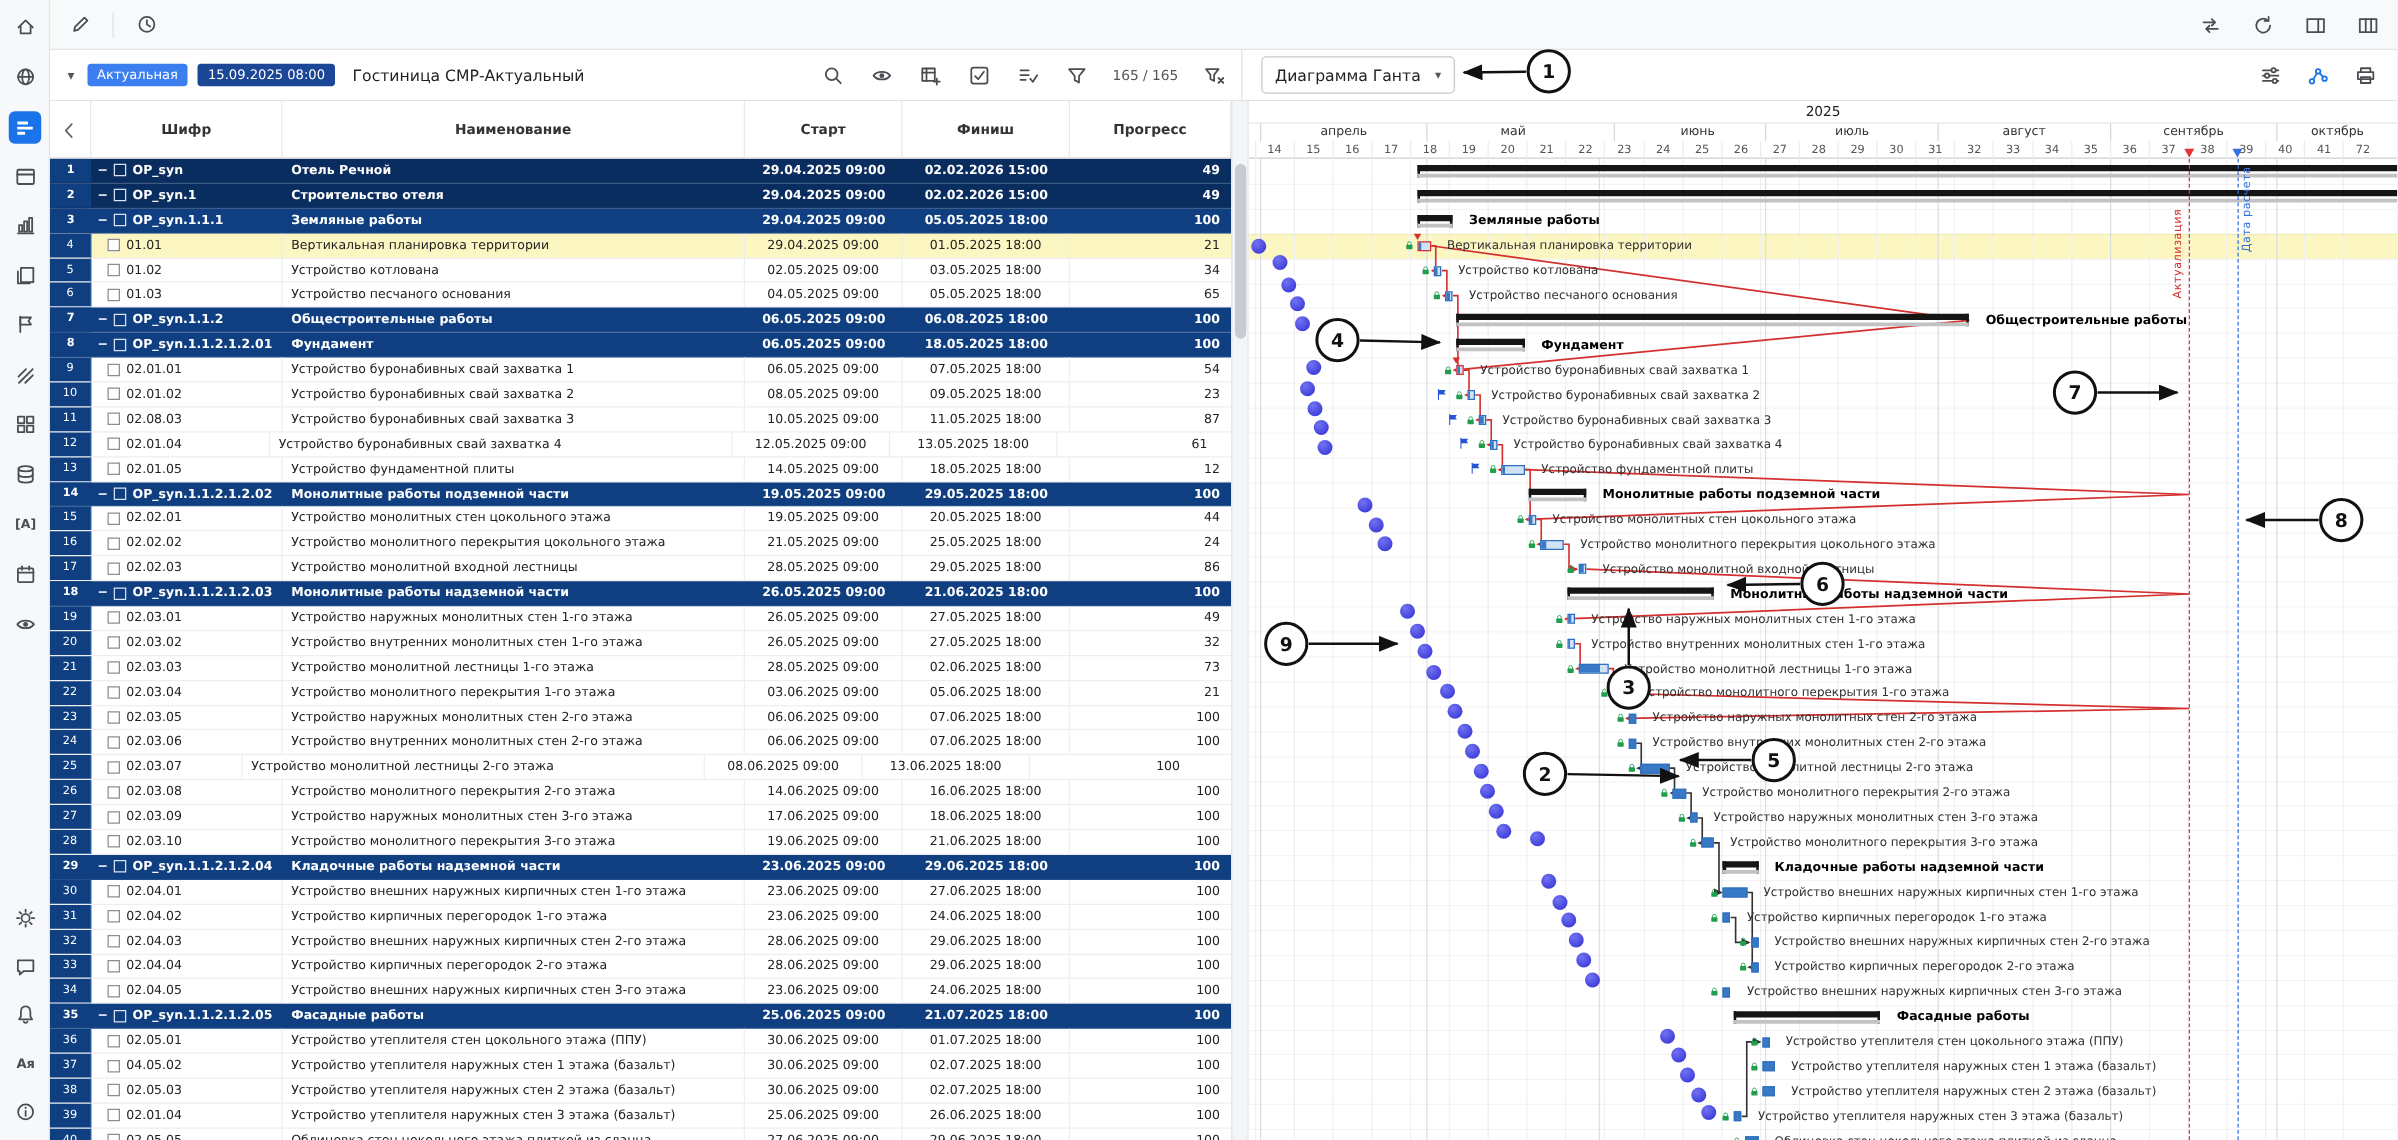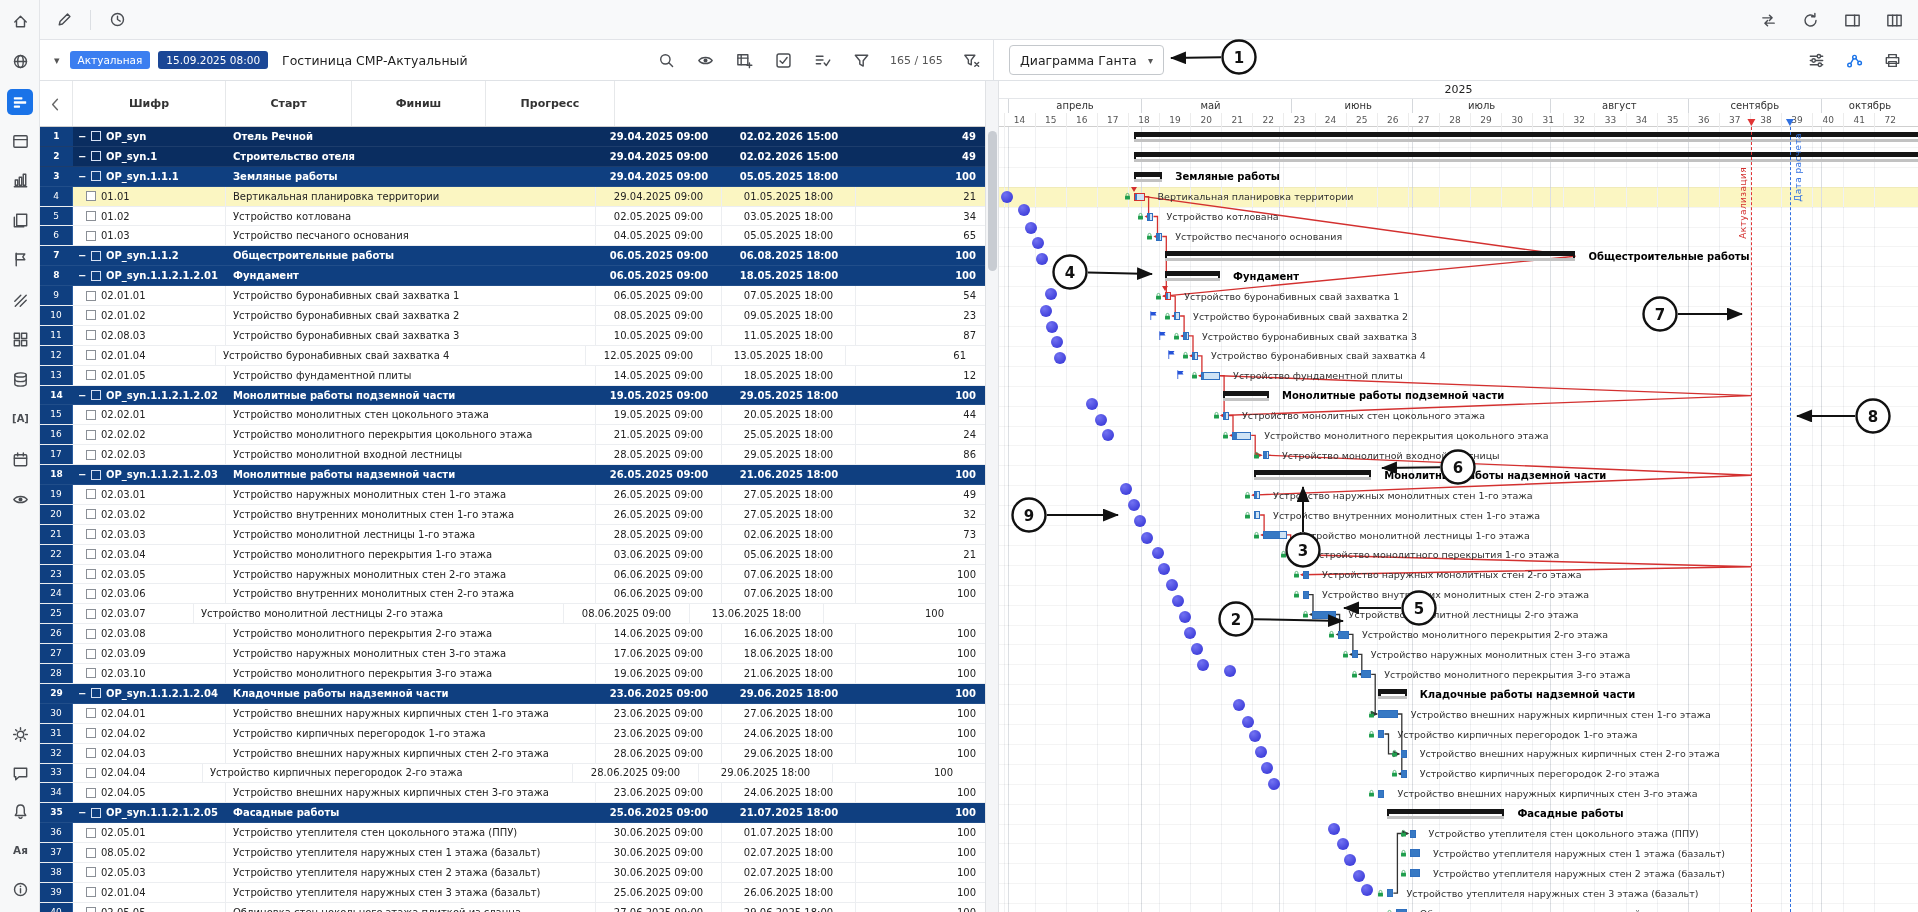--- a/index.html
+++ b/index.html
@@ -426,20 +426,21 @@
         <div class="th" style="width:33px">
           <span class="th-collapse">
             <svg class="ic " viewBox="0 0 20 20">
               <g fill="none" stroke="currentColor" stroke-width="1.5" stroke-linecap="round" stroke-linejoin="round">
                 <path d="M12 4.5 L7 10 L12 15.5"></path>
               </g>
             </svg>
           </span>
         </div>
         <div class="th" style="width:153px">Шифр</div>
+        <div class="th" style="width:370px">Наименование</div>
         <div class="th" style="width:126px">Старт</div>
         <div class="th" style="width:134px">Финиш</div>
         <div class="th" style="width:129px">Прогресс</div>
       </div>
     <div class="tbody" id="tbody">
         <div class="trow dark project">
           <div class="cell numcell" style="width:33px">1</div>
           <div class="cell codecell" style="width:153px">
             <span class="exp">−</span>
             <span class="cb"></span>
@@ -793,21 +794,21 @@
             <span class="cb"></span>
             <span>02.04.03</span>
           </div>
           <div class="cell namecell" style="width:370px">Устройство внешних наружных кирпичных стен 2-го этажа</div>
           <div class="cell datecell" style="width:126px">28.06.2025 09:00</div>
           <div class="cell datecell2" style="width:134px">29.06.2025 18:00</div>
           <div class="cell progcell" style="width:129px">100</div>
         </div>
         <div class="trow leaf">
           <div class="cell numcell" style="width:33px">33</div>
-          <div class="cell codecell" style="width:130px">
+          <div class="cell codecell" style="width:153px">
             <span class="cb"></span>
             <span>02.04.04</span>
           </div>
           <div class="cell namecell" style="width:370px">Устройство кирпичных перегородок 2-го этажа</div>
           <div class="cell datecell" style="width:126px">28.06.2025 09:00</div>
           <div class="cell datecell2" style="width:134px">29.06.2025 18:00</div>
           <div class="cell progcell" style="width:129px">100</div>
         </div>
         <div class="trow leaf">
           <div class="cell numcell" style="width:33px">34</div>
@@ -840,21 +841,21 @@
           </div>
           <div class="cell namecell" style="width:370px">Устройство утеплителя стен цокольного этажа (ППУ)</div>
           <div class="cell datecell" style="width:126px">30.06.2025 09:00</div>
           <div class="cell datecell2" style="width:134px">01.07.2025 18:00</div>
           <div class="cell progcell" style="width:129px">100</div>
         </div>
         <div class="trow leaf">
           <div class="cell numcell" style="width:33px">37</div>
           <div class="cell codecell" style="width:153px">
             <span class="cb"></span>
-            <span>08.05.02</span>
+            <span>04.05.02</span>
           </div>
           <div class="cell namecell" style="width:370px">Устройство утеплителя наружных стен 1 этажа (базальт)</div>
           <div class="cell datecell" style="width:126px">30.06.2025 09:00</div>
           <div class="cell datecell2" style="width:134px">02.07.2025 18:00</div>
           <div class="cell progcell" style="width:129px">100</div>
         </div>
         <div class="trow leaf">
           <div class="cell numcell" style="width:33px">38</div>
           <div class="cell codecell" style="width:153px">
             <span class="cb"></span>

